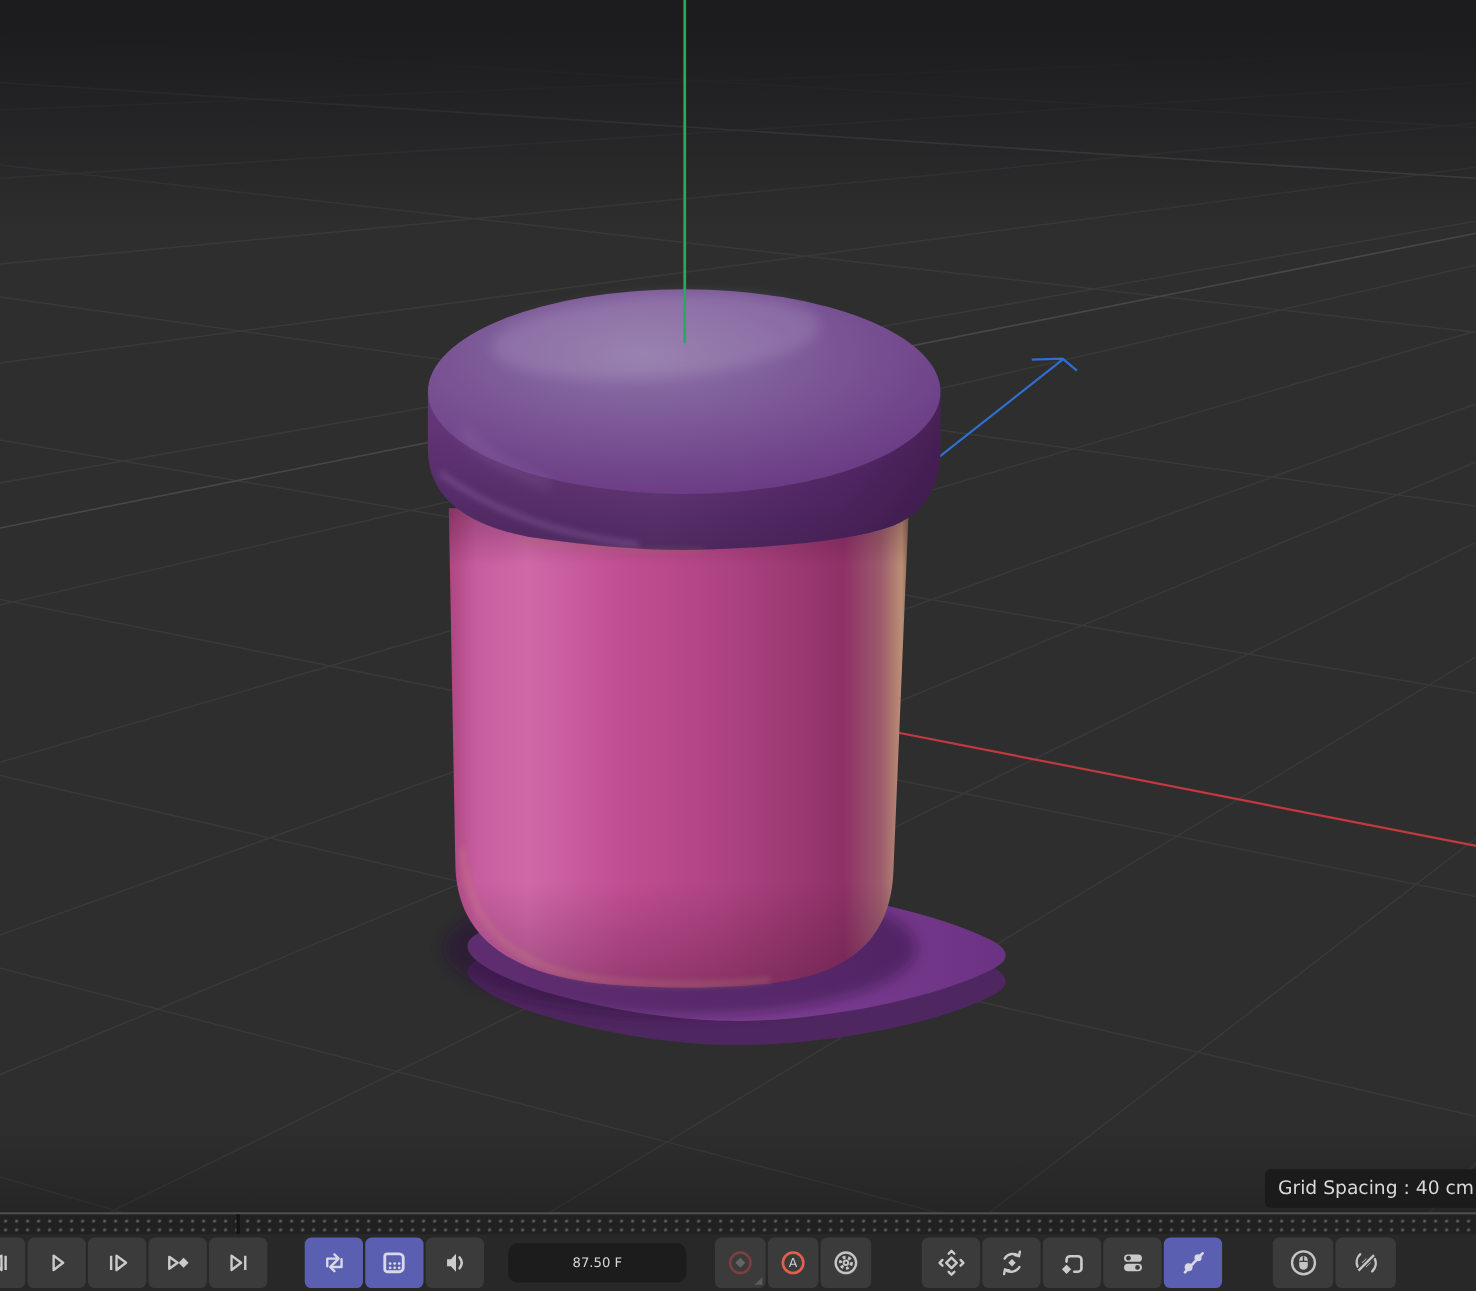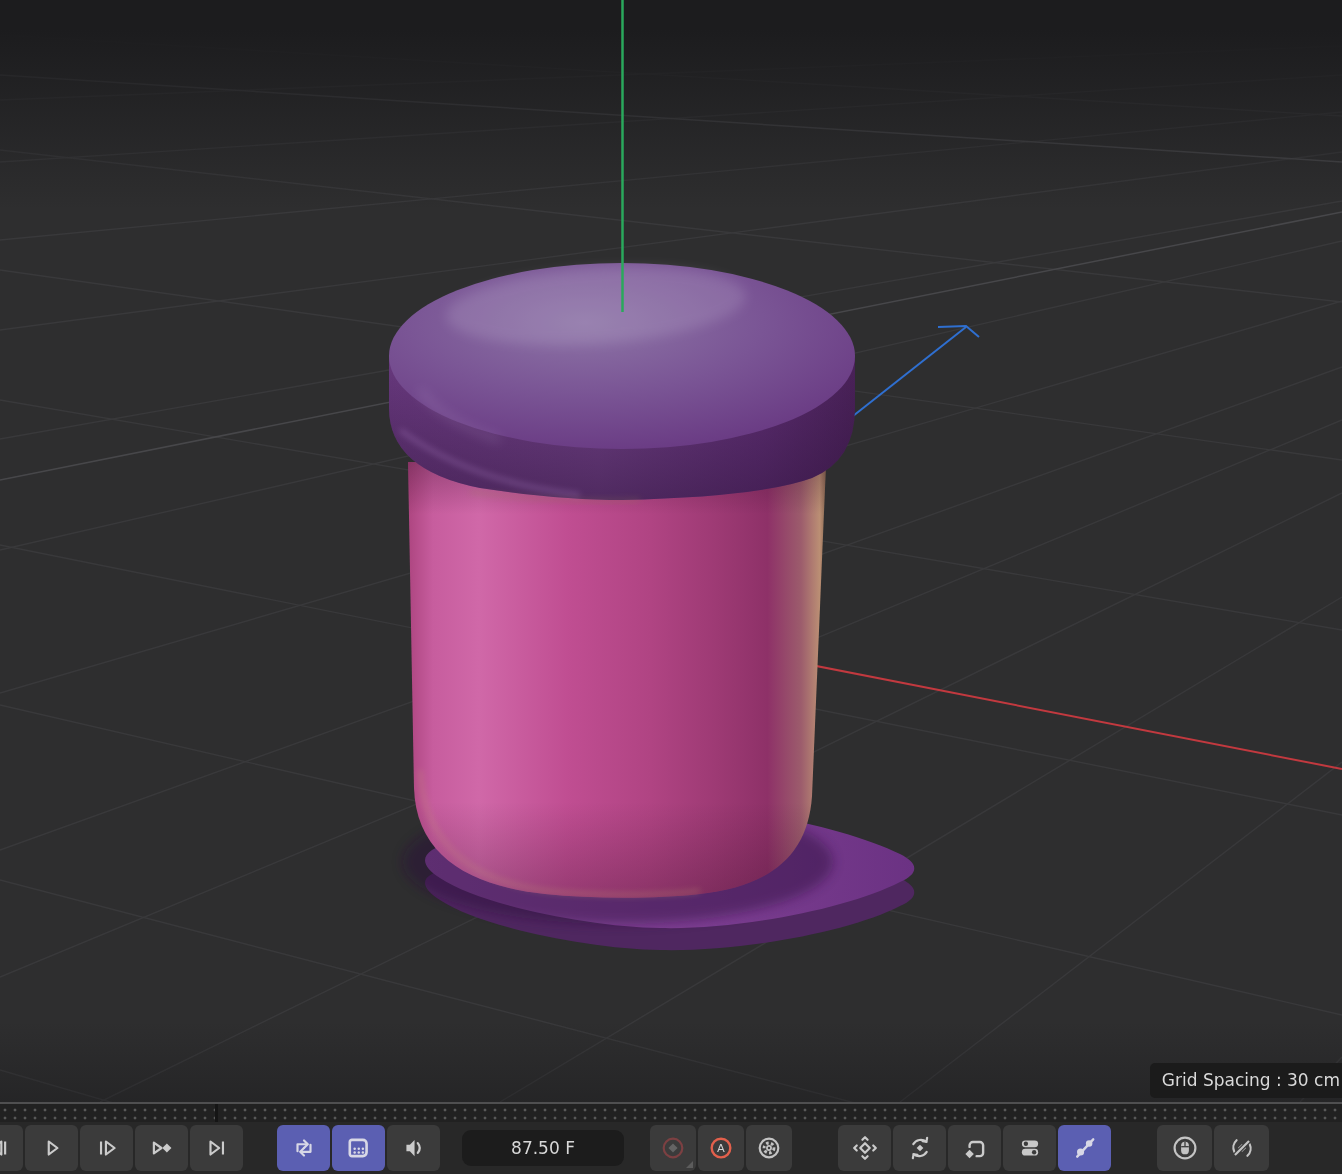--- a/index.html
+++ b/index.html
@@ -26,21 +26,21 @@
   .toolbar{position:absolute;left:0;top:1122px;width:1342px;height:52px;background:#282828;}
   .tgroup{position:absolute;top:3px;height:46px;display:flex;gap:2px;}
   .tbtn{width:53px;height:46px;background:#3b3b3b;border-radius:6px;display:flex;
         align-items:center;justify-content:center;position:relative;box-sizing:border-box;}
   .tbtn.sm{width:46px;}
   .tbtn.active{background:var(--accent,#5b5fb2);}
   .tbtn svg{display:block;}
   .corner-notch{position:absolute;right:3px;bottom:3px;width:0;height:0;
       border-left:7px solid transparent;border-bottom:7px solid #5c5c5c;}
   .frame-field{position:absolute;left:462px;top:8px;width:162px;height:36px;background:#1c1c1c;
-      border-radius:9px;color:#d8d8d8;font-size:17px;display:flex;align-items:center;justify-content:center;}
+      border-radius:9px;color:#d8d8d8;font-size:12px;display:flex;align-items:center;justify-content:center;}
 </style>
 </head>
 <body>
 
 <div class="stage">
 
   <div class="viewport">
     <svg width="1342" height="1102">
       <defs>
         <linearGradient id="fadeTop" x1="0" y1="0" x2="0" y2="1">
@@ -159,21 +159,21 @@
         <path d="M470,492 Q560,503 640,500" fill="none" stroke="#9a7a5a" stroke-width="2.5" opacity="0.45" filter="url(#soft)"></path>
         <ellipse cx="622" cy="356" rx="233" ry="93" fill="url(#domeG)"></ellipse>
         <ellipse cx="596" cy="306" rx="150" ry="38" fill="#cfc3de" opacity="0.18" filter="url(#soft2)" transform="rotate(-4 596 306)"></ellipse>
         <path d="M420,390 Q440,420 500,440" fill="none" stroke="#cdb9e0" stroke-width="4" opacity="0.3" filter="url(#soft2)"></path>
       </g>
 
       <line x1="622.5" y1="0" x2="622.5" y2="312" stroke="#2aa85c" stroke-width="2.5"></line>
     </svg>
 
     <div class="grid-tooltip">
-      <span>Grid Spacing : 30 cm</span>
+      <span>Grid Spacing : 40 cm</span>
     </div>
   </div>
 
   <div class="scrub">
     <div class="dots"></div>
     <div class="playhead" id="playhead" style="left: 215px;"></div>
   </div>
 
   <div class="toolbar">
 

